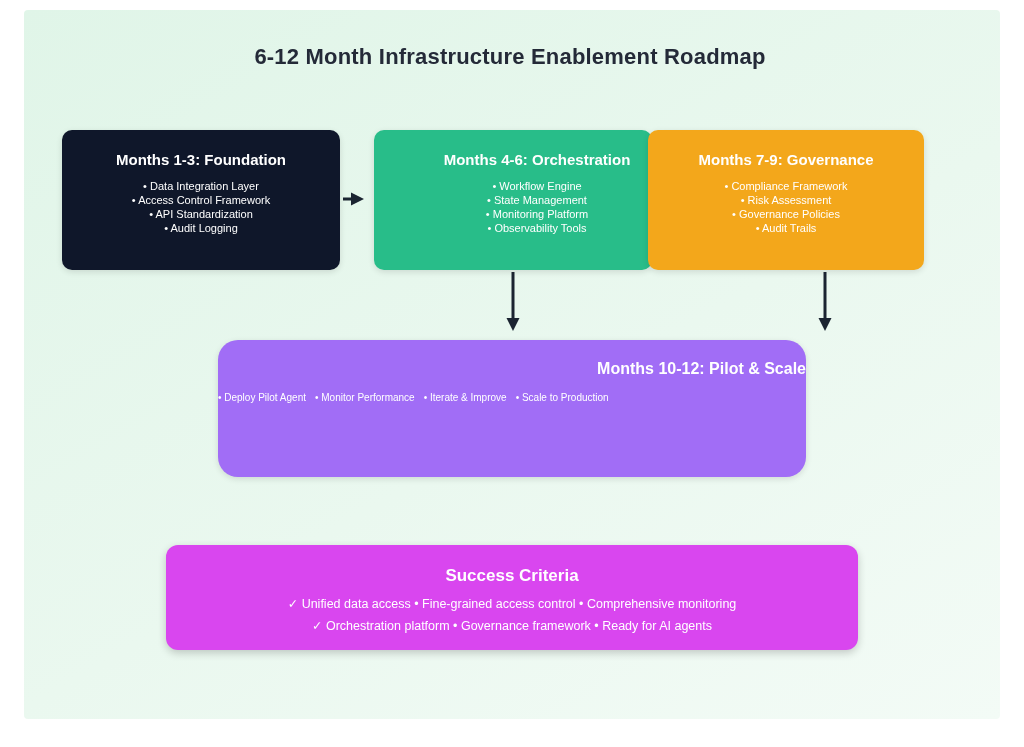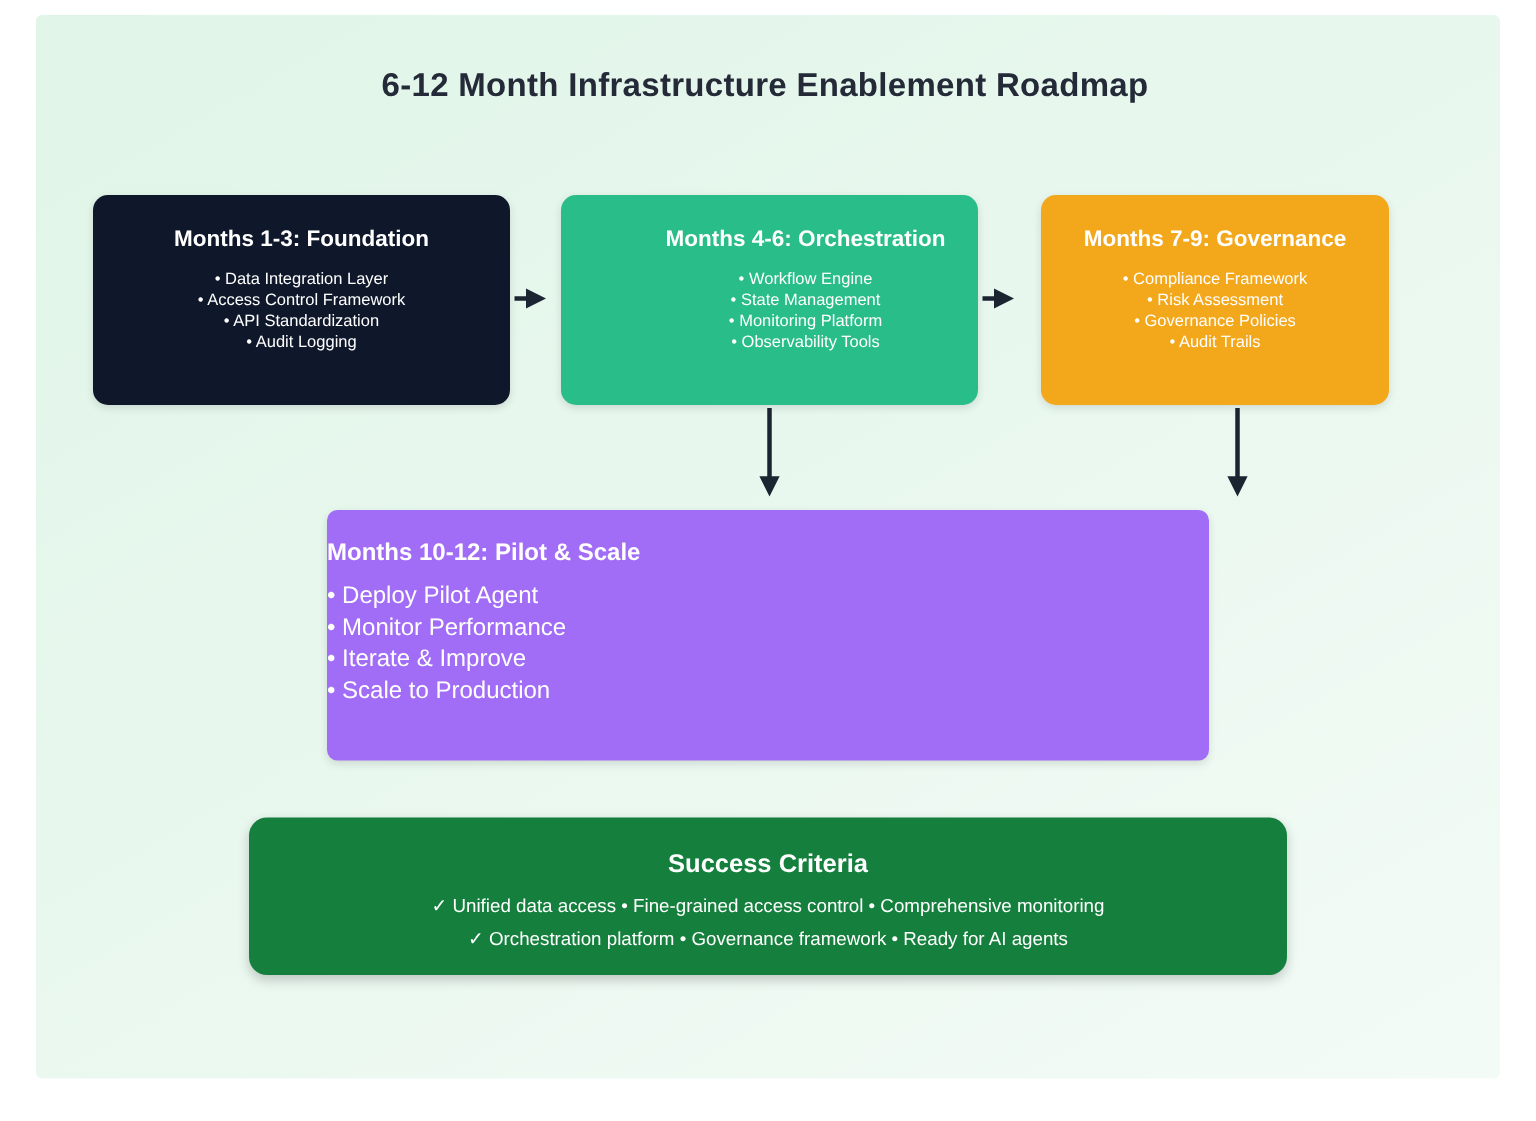--- a/index.html
+++ b/index.html
@@ -43,65 +43,65 @@
     top: 130px;
     width: 278px;
     height: 140px;
     border-radius: 10px;
     color: #ffffff;
     text-align: center;
     box-shadow: 0 2px 6px rgba(0,0,0,0.12);
   }
   .phase-0 { left: 62px; }
   .phase-1 { left: 374px; }
-  .phase-2 { left: 694px; width: 232px; }
+  .phase-2 { left: 648px; width: 276px; }
 
   .phase-title {
     margin-top: 21px;
     font-size: 15px;
     font-weight: bold;
   }
   .phase-items {
     margin-top: 13px;
     display: flex;
     flex-direction: column;
     gap: 3px;
     font-size: 11px;
     line-height: 11px;
   }
 
   .pilot {
     position: absolute;
     left: 218px; top: 340px;
-    width: 588px; height: 167px;
+    width: 588px; height: 137px;
     background: #a16df6;
-    border-radius: 7px;
+    border-radius: 20px;
     color: #ffffff;
-    text-align: left;
+    text-align: right;
     box-shadow: 0 2px 6px rgba(0,0,0,0.12);
   }
   .pilot-title {
     margin-top: 20px;
     font-size: 16px;
     font-weight: bold;
   }
   .pilot-items {
     margin-top: 14px;
     display: flex;
-    flex-direction: column;
+    flex-direction: row;
     gap: 9px;
-    font-size: 16px;
+    font-size: 10px;
     line-height: 12px;
   }
 
   .success {
     position: absolute;
     left: 166px; top: 545px;
     width: 692px; height: 105px;
-    background: #15803d;
+    background: #d946ef;
     border-radius: 12px;
     color: #ffffff;
     text-align: center;
     box-shadow: 0 3px 8px rgba(0,0,0,0.2);
   }
   .success-title {
     margin-top: 21px;
     font-size: 17px;
     font-weight: bold;
   }

